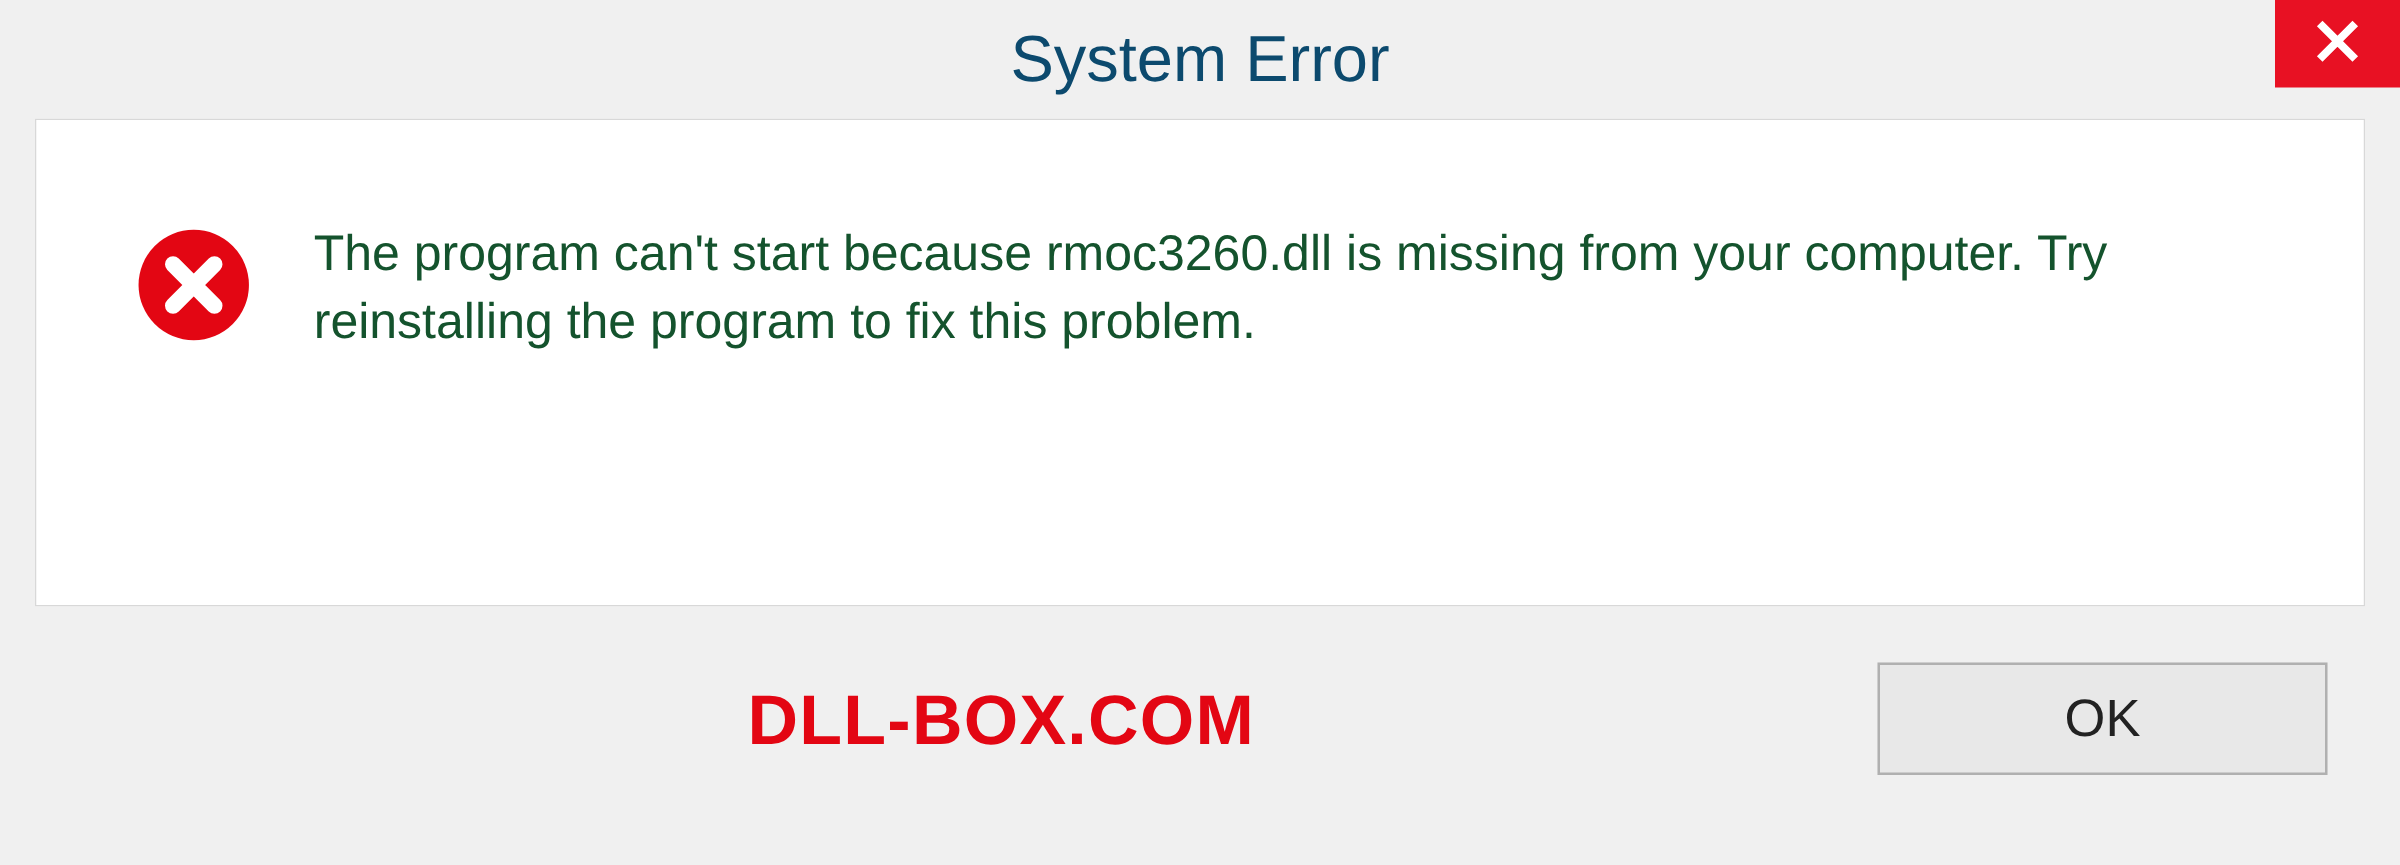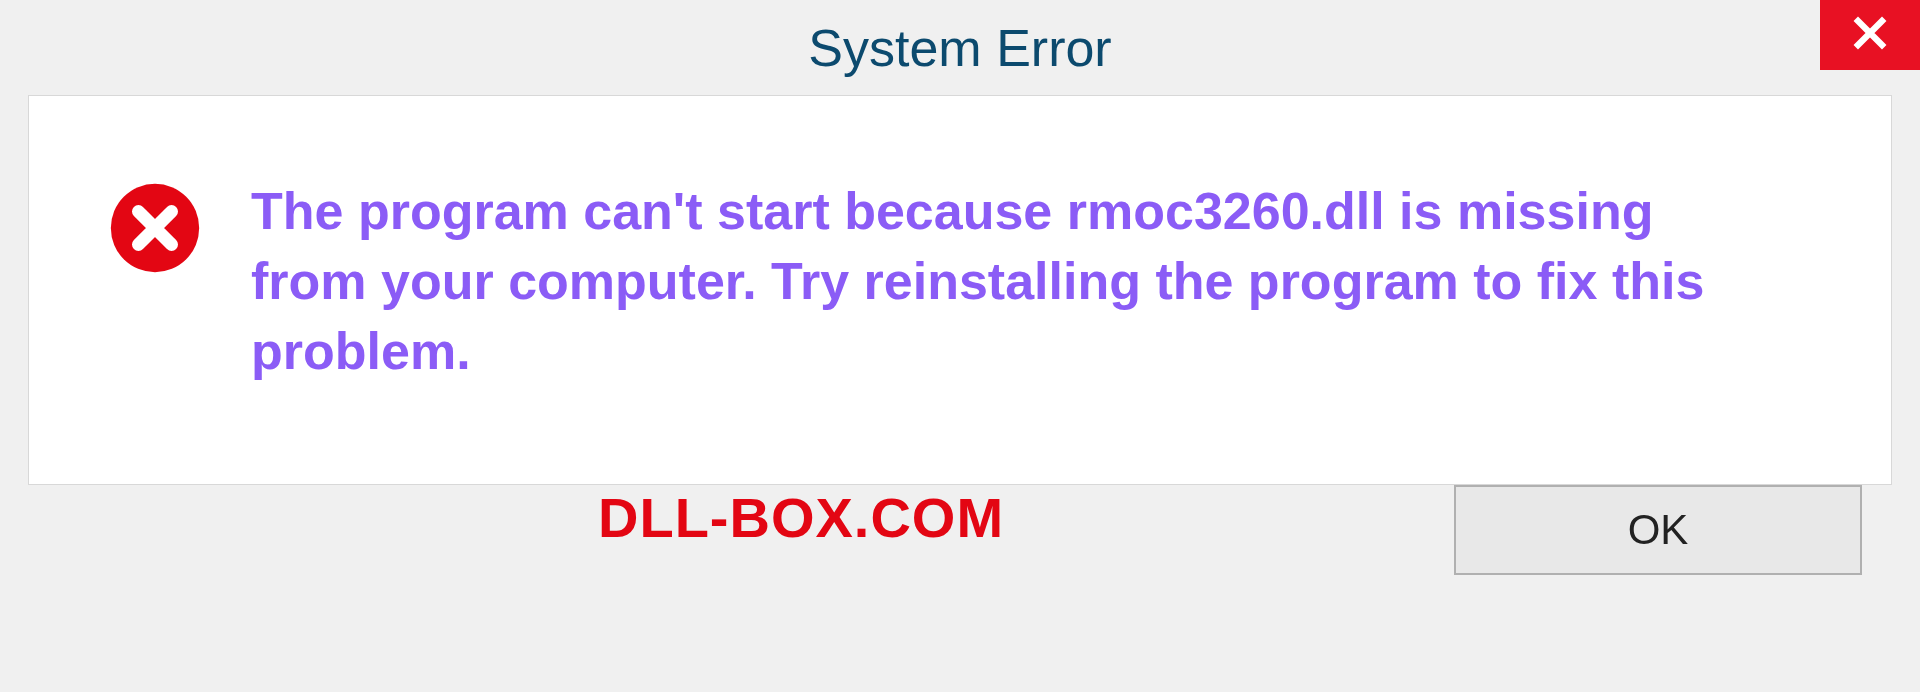--- a/index.html
+++ b/index.html
@@ -57,44 +57,44 @@
       flex: 0 0 auto;
       margin-right: 50px;
       margin-top: 6px;
     }
     .error-icon svg {
       width: 92px;
       height: 92px;
       display: block;
     }
     .message {
-      font-size: 52px;
+      font-size: 40px;
       line-height: 1.35;
-      color: #8b5cf6;
-      font-weight: 700;
+      color: #14532d;
+      font-weight: 400;
       max-width: 1500px;
     }
     .footer {
       margin: 0 28px;
       height: 180px;
       display: flex;
-      align-items: flex-start;
+      align-items: center;
       justify-content: space-between;
       padding: 0 30px 0 30px;
     }
     .watermark {
       font-size: 56px;
       font-weight: 800;
       color: #e30613;
       letter-spacing: 1px;
       font-family: Arial, "Arial Black", sans-serif;
       margin-left: 540px;
     }
     .ok-btn {
-      width: 408px;
+      width: 360px;
       height: 90px;
       background: #e8e8e8;
       border: 2px solid #b0b0b0;
       font-size: 42px;
       color: #222;
       font-family: "Segoe UI", Tahoma, Arial, sans-serif;
       display: flex;
       align-items: center;
       justify-content: center;
       cursor: pointer;

